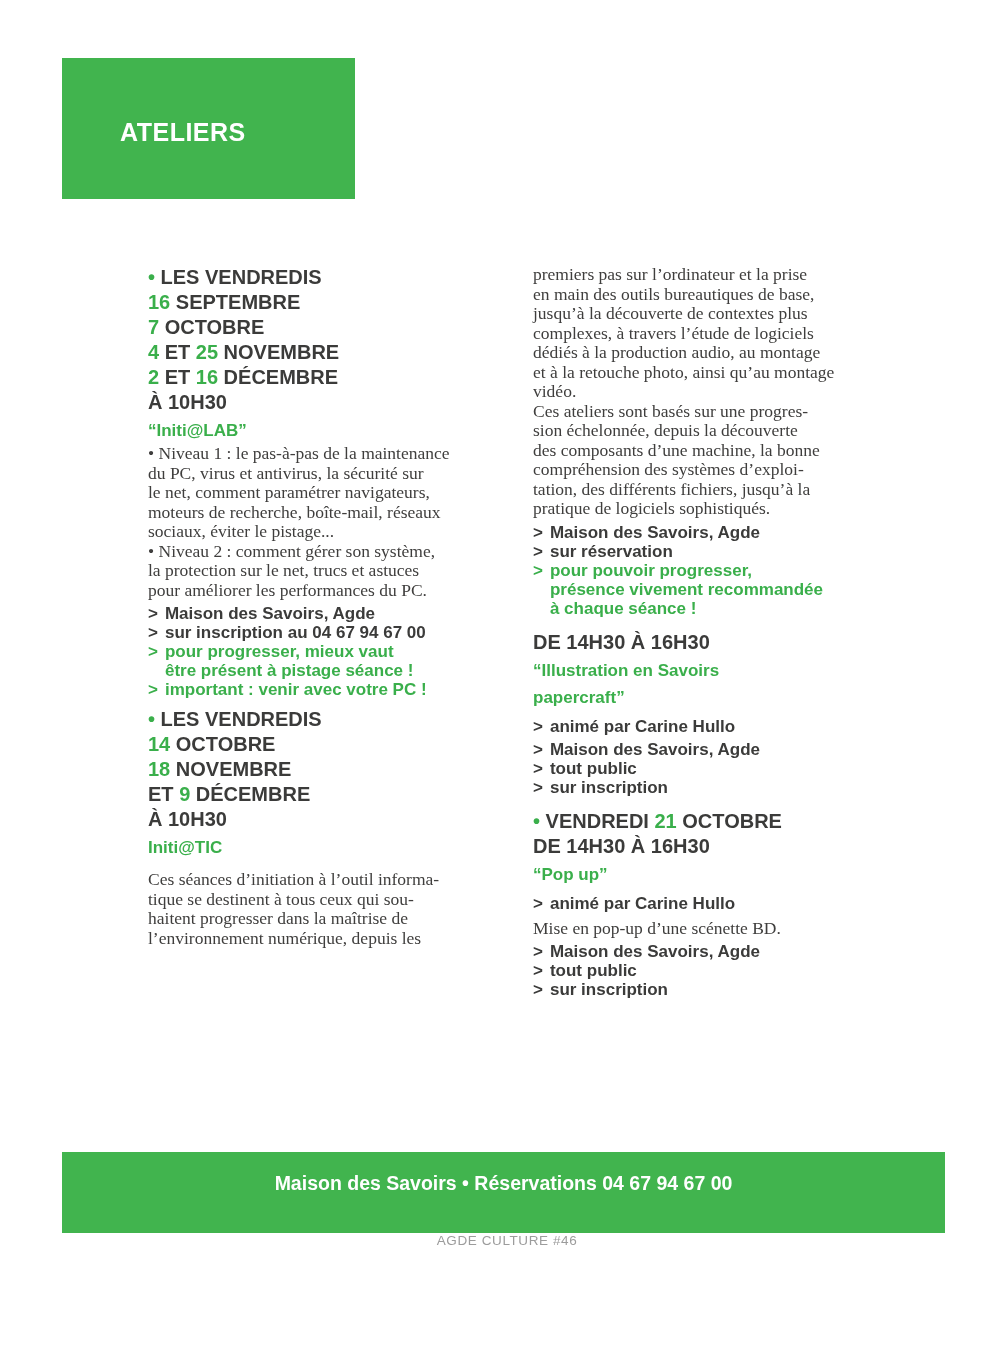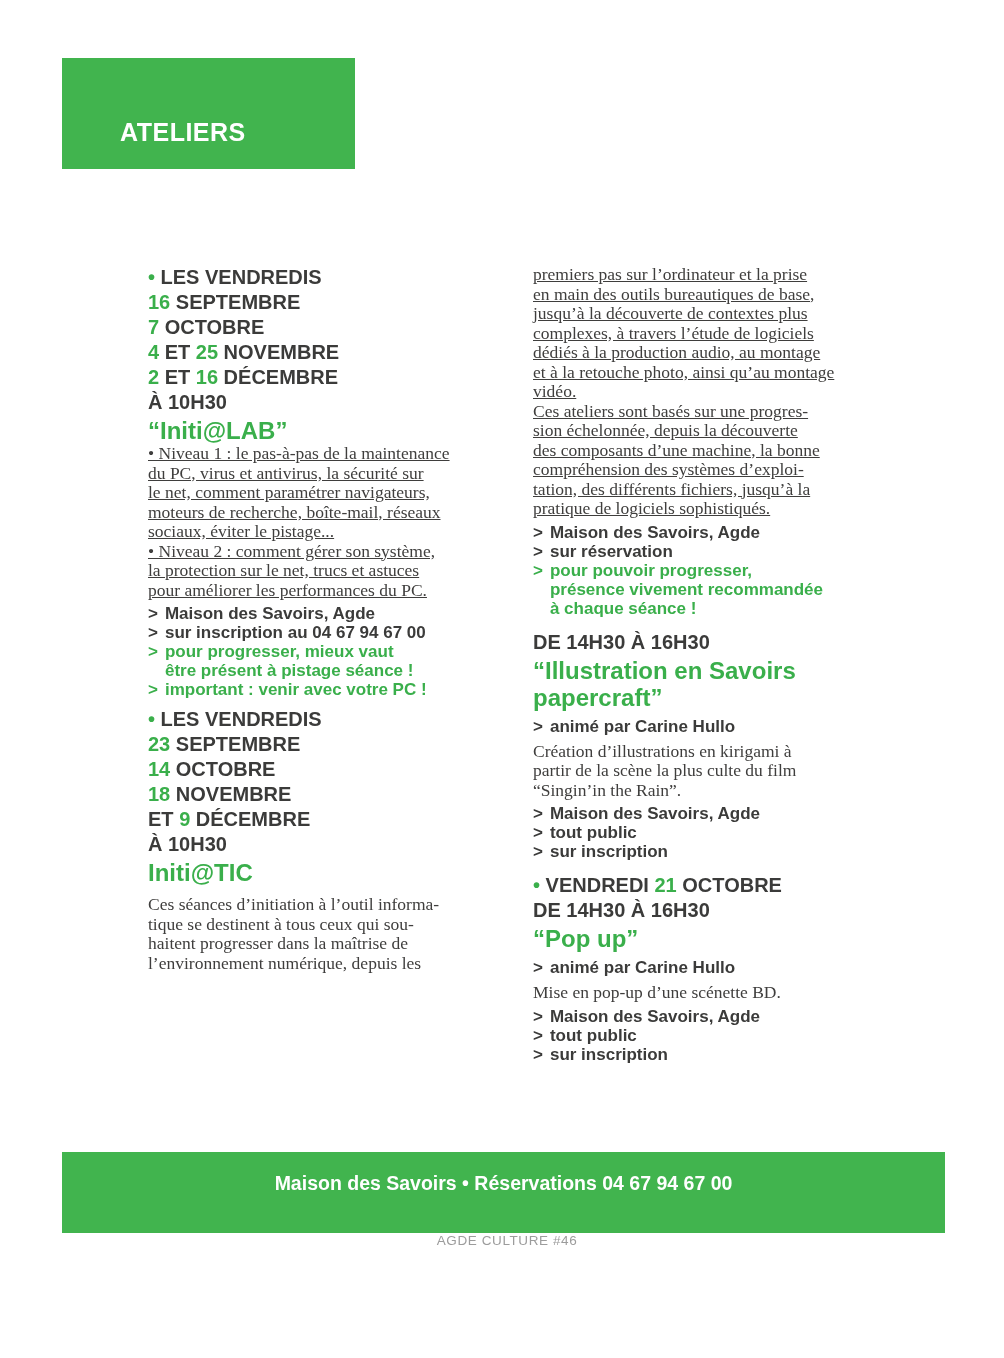--- a/index.html
+++ b/index.html
@@ -4,43 +4,43 @@
 <style>
   html,body{margin:0;padding:0;}
   body{
     width:1004px;height:1358px;position:relative;background:#ffffff;
     font-family:"Liberation Sans",sans-serif;
     -webkit-font-smoothing:antialiased;
   }
   .g{color:var(--green);}
   
   .ateliers-box{
-    position:absolute;left:62px;top:58px;width:293px;height:111px;
+    position:absolute;left:62px;top:58px;width:293px;height:141px;
     background:var(--green_box);
   }
   .ateliers-box .label{
     position:absolute;left:58px;top:60px;
     font-size:25px;font-weight:700;color:#ffffff;letter-spacing:.5px;
   }
   
   .col{position:absolute;top:265px;width:365px;color:var(--dark);}
   .col-left{left:148px;}
   .col-right{left:533px;}
   
   .hline{font-size:20px;line-height:25px;font-weight:700;white-space:nowrap;color:var(--dark);}
   .event-title{
-    font-size:24px;line-height:27px;font-weight:700;color:var(--green);
+    font-size:17px;line-height:27px;font-weight:700;color:var(--green);
     margin-top:2px;white-space:pre;
   }
   
   .body{
     font-family:"Liberation Serif",serif;font-size:17.5px;line-height:19.5px;
     color:#3f3e3d;margin:9px 0 0 0;
   }
-  .body.follow{margin-top:0;text-decoration:underline;}
+  .body.follow{margin-top:0;}
   .pre{white-space:pre;}
   .lead-marker{
     font-family:"Liberation Sans",sans-serif;font-weight:700;font-size:17px;
     color:var(--green);margin-right:7px;
   }
   
   .info{margin-top:4px;}
   .info-item{display:flex;font-size:17px;line-height:19px;font-weight:700;color:var(--dark);}
   .info-item .marker{flex:0 0 auto;margin-right:7px;color:var(--dark);}
   .info-item.green-note .marker{color:var(--green);}
@@ -108,21 +108,20 @@
         </div>
       <div class="info-item green-note">
           <span class="marker">&gt;</span>
           <span class="txt">important : venir avec votre PC !</span>
         </div>
     </div>
   </div>
 
   <div class="section section-evt2">
     <div class="hline"><span class="g">• </span><span>LES VENDREDIS</span></div>
-    <div class="hline"><span class="g">23</span><span> SEPTEMBRE</span></div>
     <div class="hline"><span class="g">14</span><span> OCTOBRE</span></div>
     <div class="hline"><span class="g">18</span><span> NOVEMBRE</span></div>
     <div class="hline"><span>ET </span><span class="g">9</span><span> DÉCEMBRE</span></div>
     <div class="hline"><span>À 10H30</span></div>
     <div class="event-title">Initi@TIC</div>
     <p class="body pre">Ces séances d’initiation à l’outil informa-
 tique se destinent à tous ceux qui sou-
 haitent progresser dans la maîtrise de
 l’environnement numérique, depuis les</p>
   </div>
@@ -164,23 +163,20 @@
   </div>
 
   <div class="section">
     <div class="hline"><span>DE 14H30 À 16H30</span></div>
     <div class="event-title">“Illustration en Savoirs
 papercraft”</div>
     <div class="info-item animator">
         <span class="marker g">&gt;</span>
         <span class="txt">animé par Carine Hullo</span>
       </div>
-    <p class="body pre">Création d’illustrations en kirigami à
-partir de la scène la plus culte du film
-“Singin’in the Rain”.</p>
     <div class="info">
       <div class="info-item">
           <span class="marker">&gt;</span>
           <span class="txt">Maison des Savoirs, Agde</span>
         </div>
       <div class="info-item">
           <span class="marker">&gt;</span>
           <span class="txt">tout public</span>
         </div>
       <div class="info-item">

